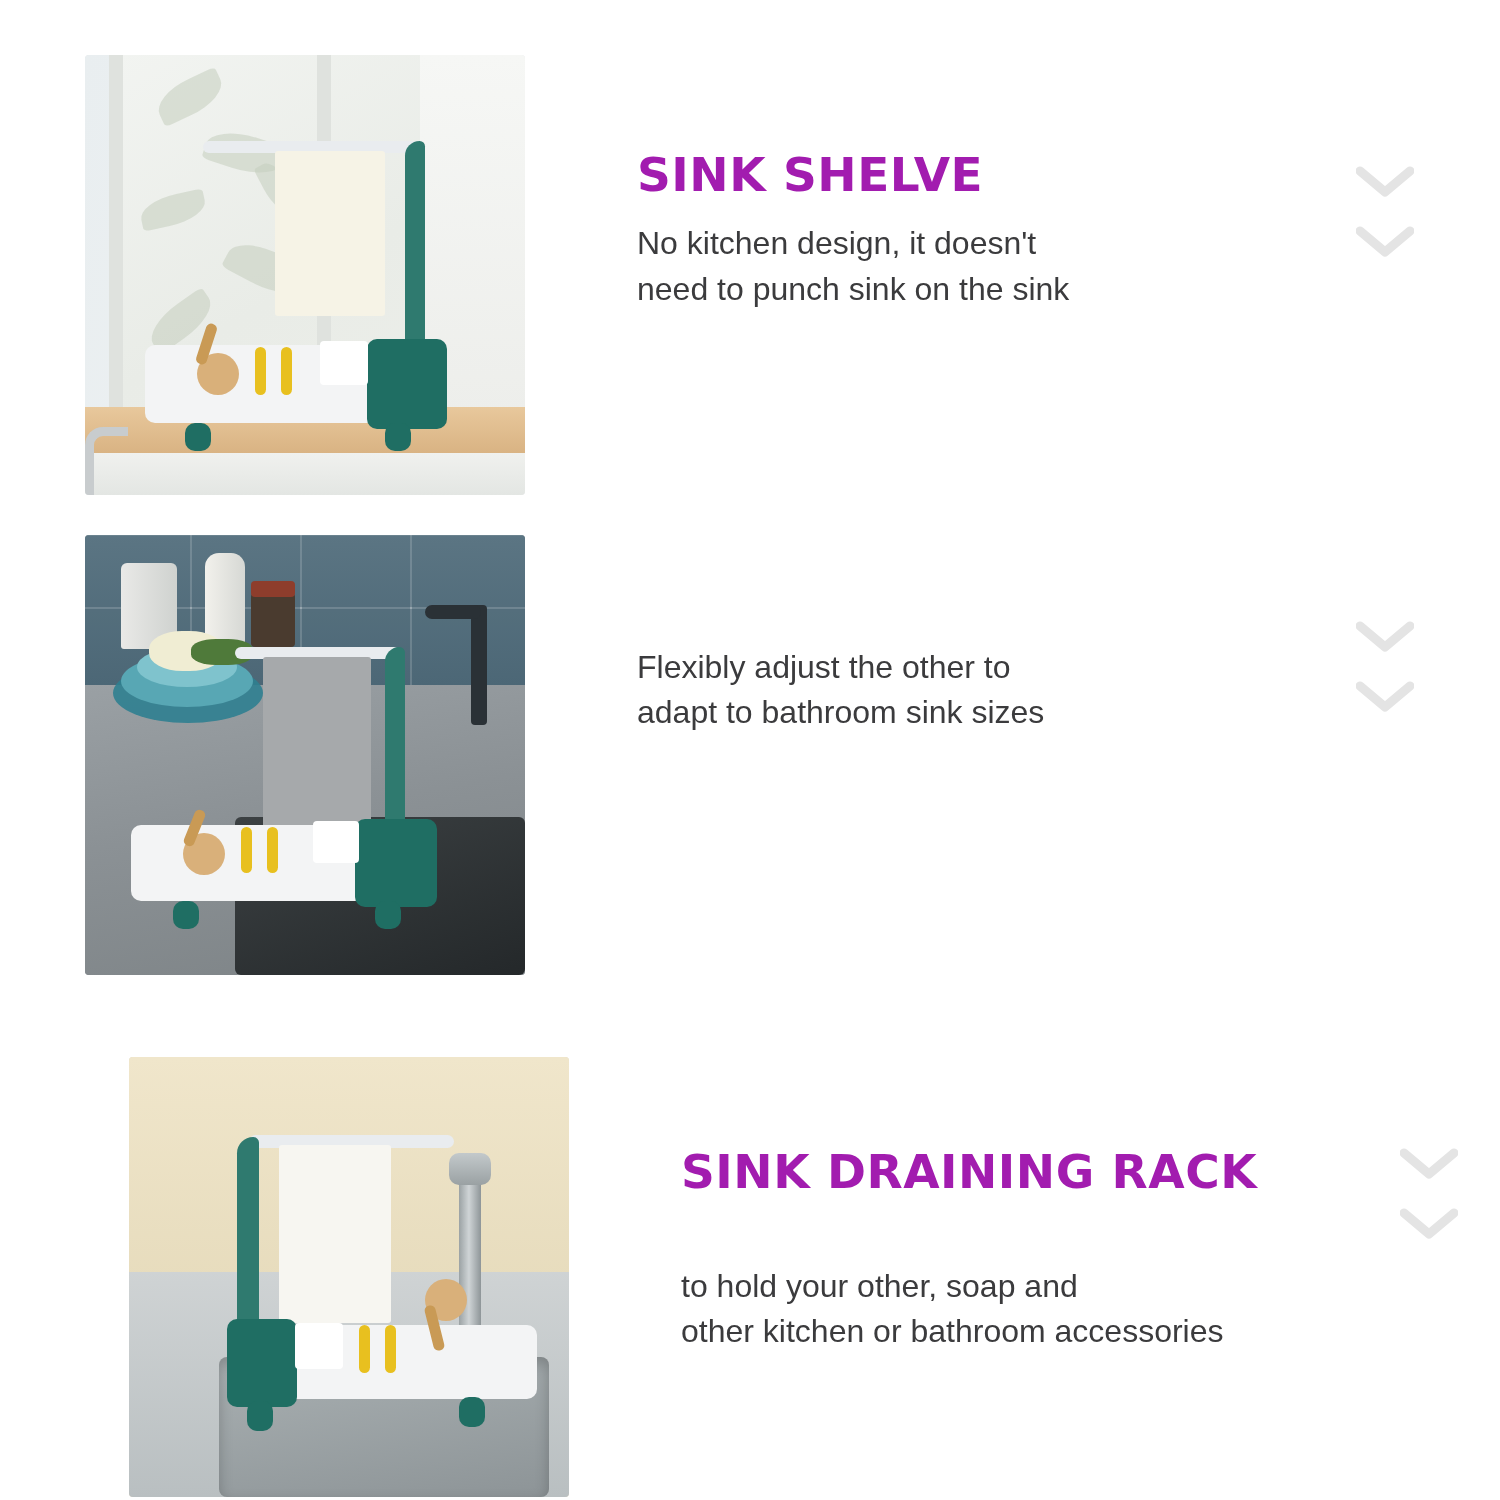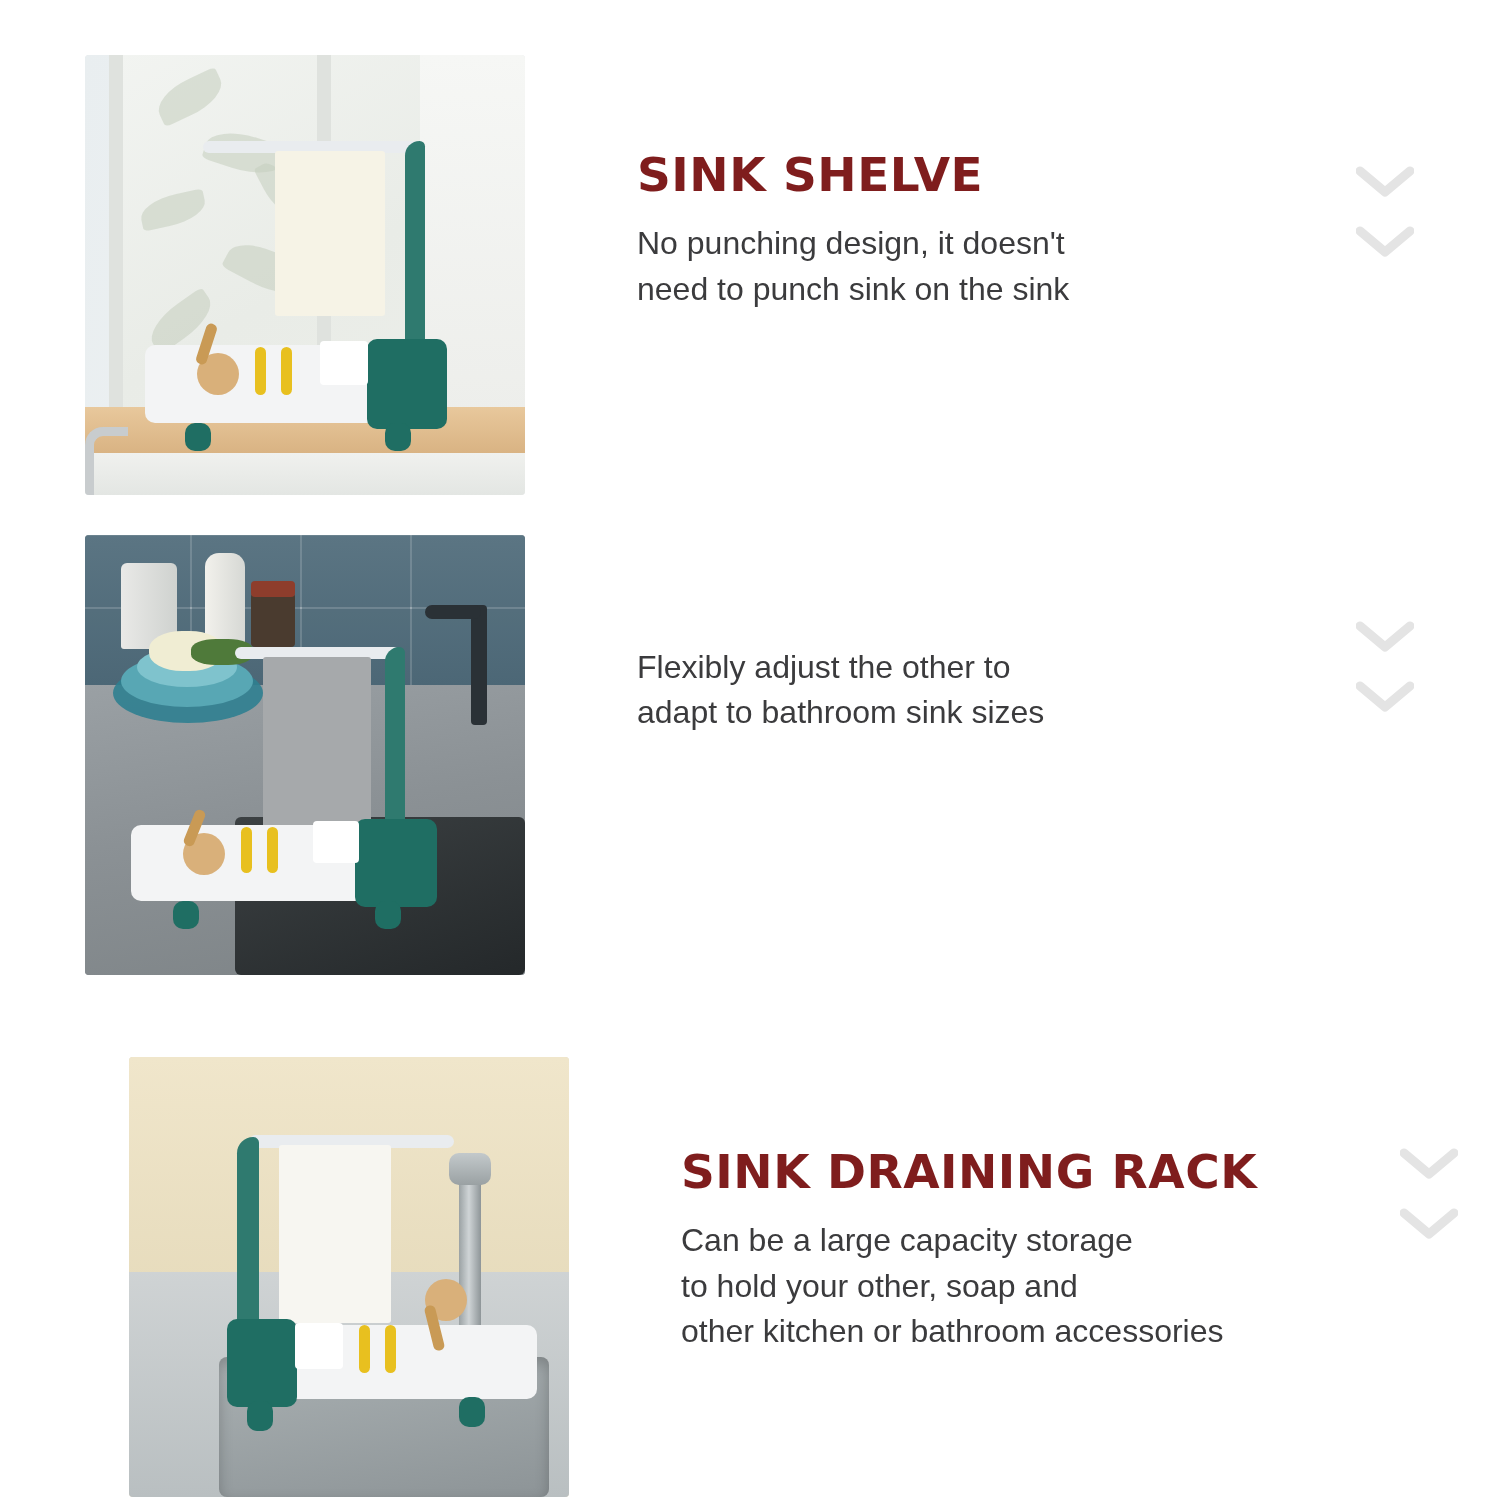--- a/index.html
+++ b/index.html
@@ -43,21 +43,21 @@
   .text-block {
     position: absolute;
     left: 637px;
     width: 720px;
   }
   .feature-title {
     font-family: "DejaVu Sans", sans-serif;
     font-weight: bold;
     font-size: 47px;
     letter-spacing: 0.5px;
-    color: #7f1d1d;
+    color: #a21caf;
     margin: 0 0 22px 0;
     line-height: 1.05;
     white-space: nowrap;
   }
   .feature-desc {
     font-family: "Liberation Sans", sans-serif;
     font-size: 32px;
     color: #3b3b3d;
     line-height: 1.42;
     margin: 0;
@@ -215,21 +215,21 @@
         <div class="hook" style="left:170px; top:292px; width:11px; height:48px;"></div>
         <div class="hook" style="left:196px; top:292px; width:11px; height:48px;"></div>
         <div class="brush-head" style="left:112px; top:298px; width:42px; height:42px;"></div>
         <div class="brush-h" style="left:116px; top:268px; width:11px; height:42px; transform:rotate(18deg);"></div>
       </div>
     </div>
 
     <div class="text-block" style="top:95px;">
       <h2 class="feature-title">SINK SHELVE</h2>
       <p class="feature-desc">
-        <span>No punching design, it doesn't</span><br>
+        <span>No kitchen design, it doesn't</span><br>
         <span>need to punch sink on the sink</span>
       </p>
     </div>
 
     <div class="chev-group" style="top:110px;">
       <span class="chev">
         <svg width="58" height="34" viewBox="0 0 58 34">
             <polyline points="4,6 29,27 54,6" fill="none" stroke="#e4e4e4" stroke-width="9" stroke-linecap="round" stroke-linejoin="round"></polyline>
           </svg>
       </span>
@@ -328,21 +328,21 @@
         <div class="hook" style="left:230px; top:268px; width:11px; height:48px;"></div>
         <div class="hook" style="left:256px; top:268px; width:11px; height:48px;"></div>
         <div class="brush-head" style="left:296px; top:222px; width:42px; height:42px;"></div>
         <div class="brush-h" style="left:300px; top:248px; width:11px; height:46px; transform:rotate(-14deg);"></div>
       </div>
     </div>
 
     <div class="text-block" style="top:90px;">
       <h2 class="feature-title">SINK DRAINING RACK</h2>
       <p class="feature-desc">
-        <span>Can be a large capacity storage</span><br>
+        <br>
         <span>to hold your other, soap and</span><br>
         <span>other kitchen or bathroom accessories</span>
       </p>
     </div>
 
     <div class="chev-group" style="top:90px;">
       <span class="chev">
         <svg width="58" height="34" viewBox="0 0 58 34">
             <polyline points="4,6 29,27 54,6" fill="none" stroke="#e4e4e4" stroke-width="9" stroke-linecap="round" stroke-linejoin="round"></polyline>
           </svg>

